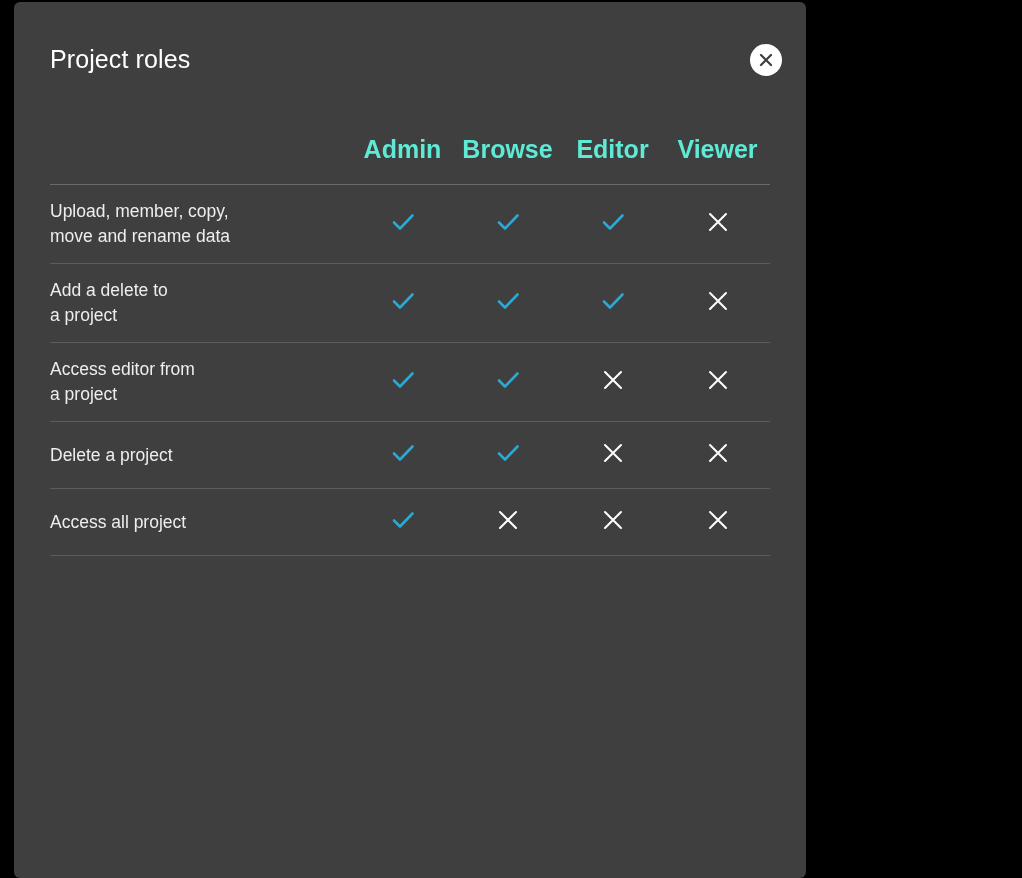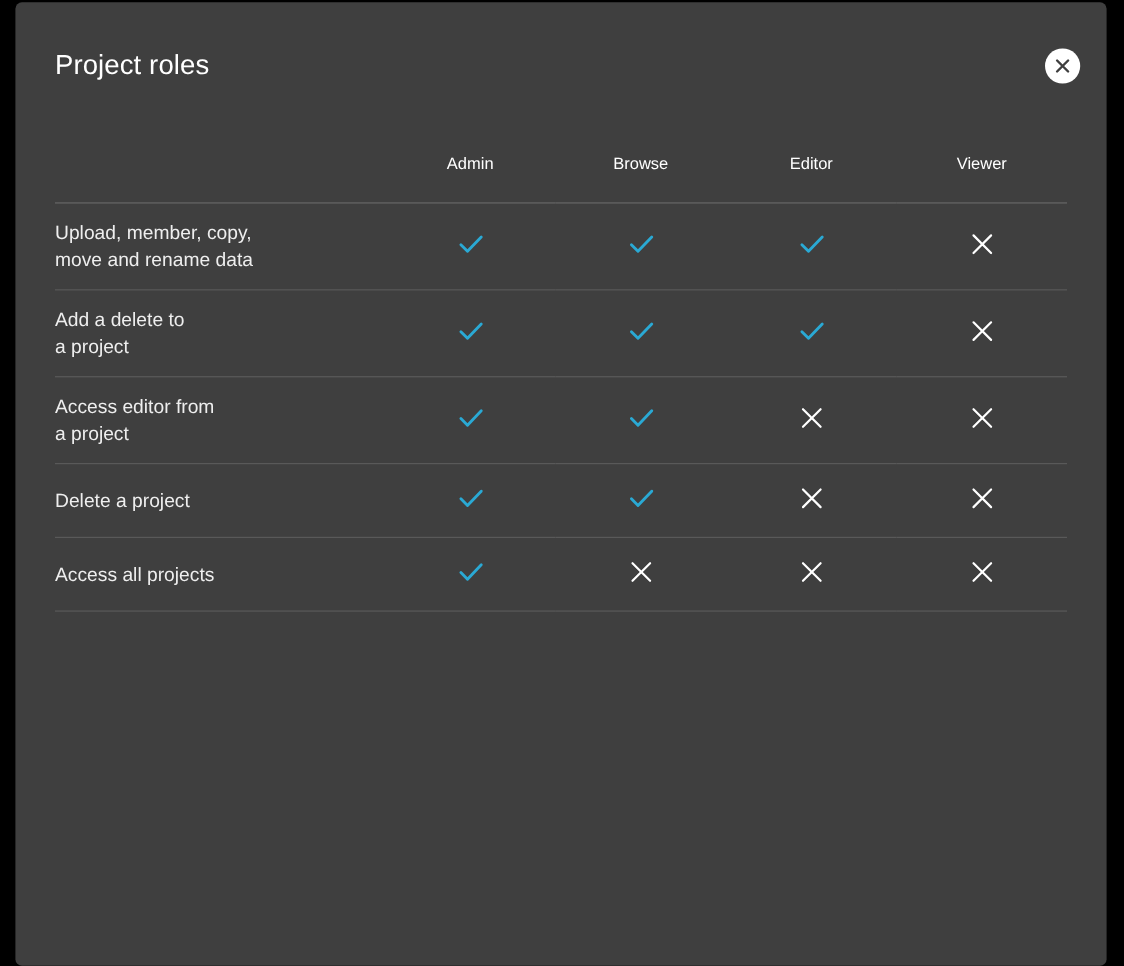--- a/index.html
+++ b/index.html
@@ -16,21 +16,21 @@
   }
   .backdrop {
     position: absolute;
     inset: 0;
     background: #000000;
   }
   .modal {
     position: absolute;
     left: 14px;
     top: 2px;
-    width: 992px;
+    width: 792px;
     height: 876px;
     background: #3f3f3f;
     border-radius: 6px;
     box-shadow: 0 4px 22px rgba(0,0,0,0.55);
     overflow: hidden;
   }
   .modal-title {
     position: absolute;
     left: 36px;
     top: 40px;
@@ -69,23 +69,23 @@
   }
   table.roles th, table.roles td {
     padding: 0;
     vertical-align: middle;
   }
   col.c-feature { width: 300px; }
   col.c-role { width: auto; }
 
   thead th {
     height: 70px;
-    font-weight: normal;
-    color: #ffffff;
-    font-size: 15px;
+    font-weight: bold;
+    color: #5eead4;
+    font-size: 25px;
     text-align: center;
   }
   thead th.feature-head { text-align: left; }
   thead tr th { border-bottom: 1px solid #6a6a6a; }
 
   tbody td {
     border-bottom: 1px solid #5c5c5c;
     height: 66px;
     color: #e8e8e8;
     font-size: 17.5px;
@@ -208,21 +208,21 @@
                 </svg></span></td>
             <td class="cell"><span class="mark"><svg width="26" height="26" viewBox="0 0 26 26">
                   <path d="M5 5 L21 21 M21 5 L5 21" fill="none" stroke="#ffffff" stroke-width="2.0" stroke-linecap="round"></path>
                 </svg></span></td>
             <td class="cell"><span class="mark"><svg width="26" height="26" viewBox="0 0 26 26">
                   <path d="M5 5 L21 21 M21 5 L5 21" fill="none" stroke="#ffffff" stroke-width="2.0" stroke-linecap="round"></path>
                 </svg></span></td>
           </tr>
           <tr>
             <td class="feature">
-              <span class="feature-text">Access all projects</span>
+              <span class="feature-text">Access all project</span>
             </td>
             <td class="cell"><span class="mark"><svg width="26" height="26" viewBox="0 0 26 26">
                   <path d="M4 13.5 L10 19.5 L22.5 6.5" fill="none" stroke="#2aa9d4" stroke-width="2.6" stroke-linecap="round" stroke-linejoin="round"></path>
                 </svg></span></td>
             <td class="cell"><span class="mark"><svg width="26" height="26" viewBox="0 0 26 26">
                   <path d="M5 5 L21 21 M21 5 L5 21" fill="none" stroke="#ffffff" stroke-width="2.0" stroke-linecap="round"></path>
                 </svg></span></td>
             <td class="cell"><span class="mark"><svg width="26" height="26" viewBox="0 0 26 26">
                   <path d="M5 5 L21 21 M21 5 L5 21" fill="none" stroke="#ffffff" stroke-width="2.0" stroke-linecap="round"></path>
                 </svg></span></td>

